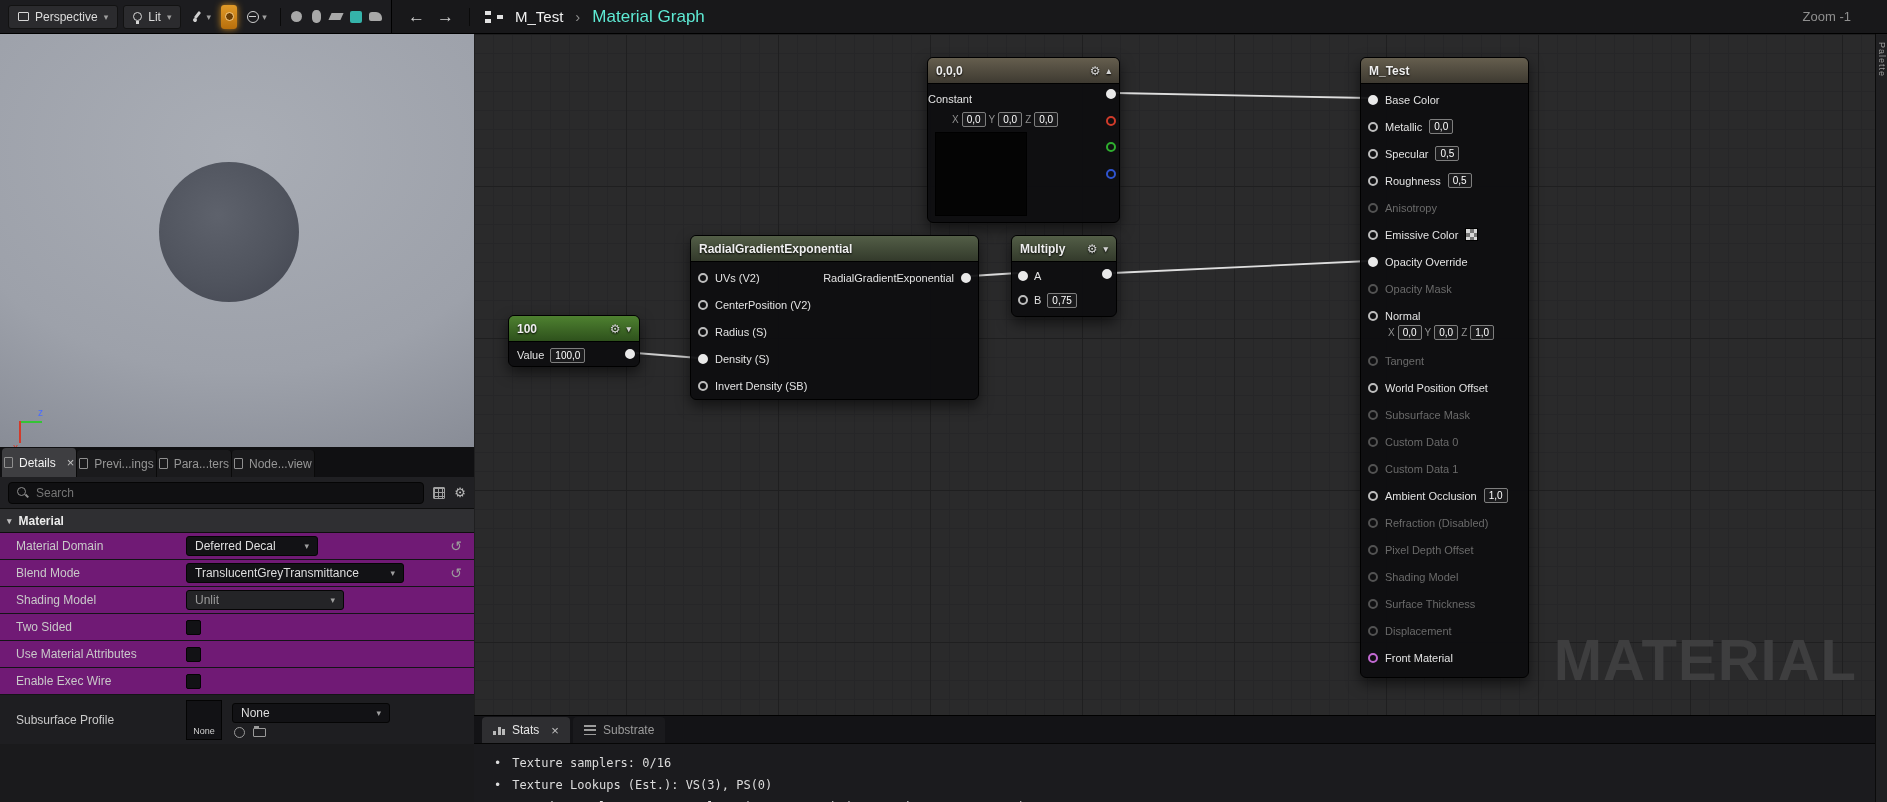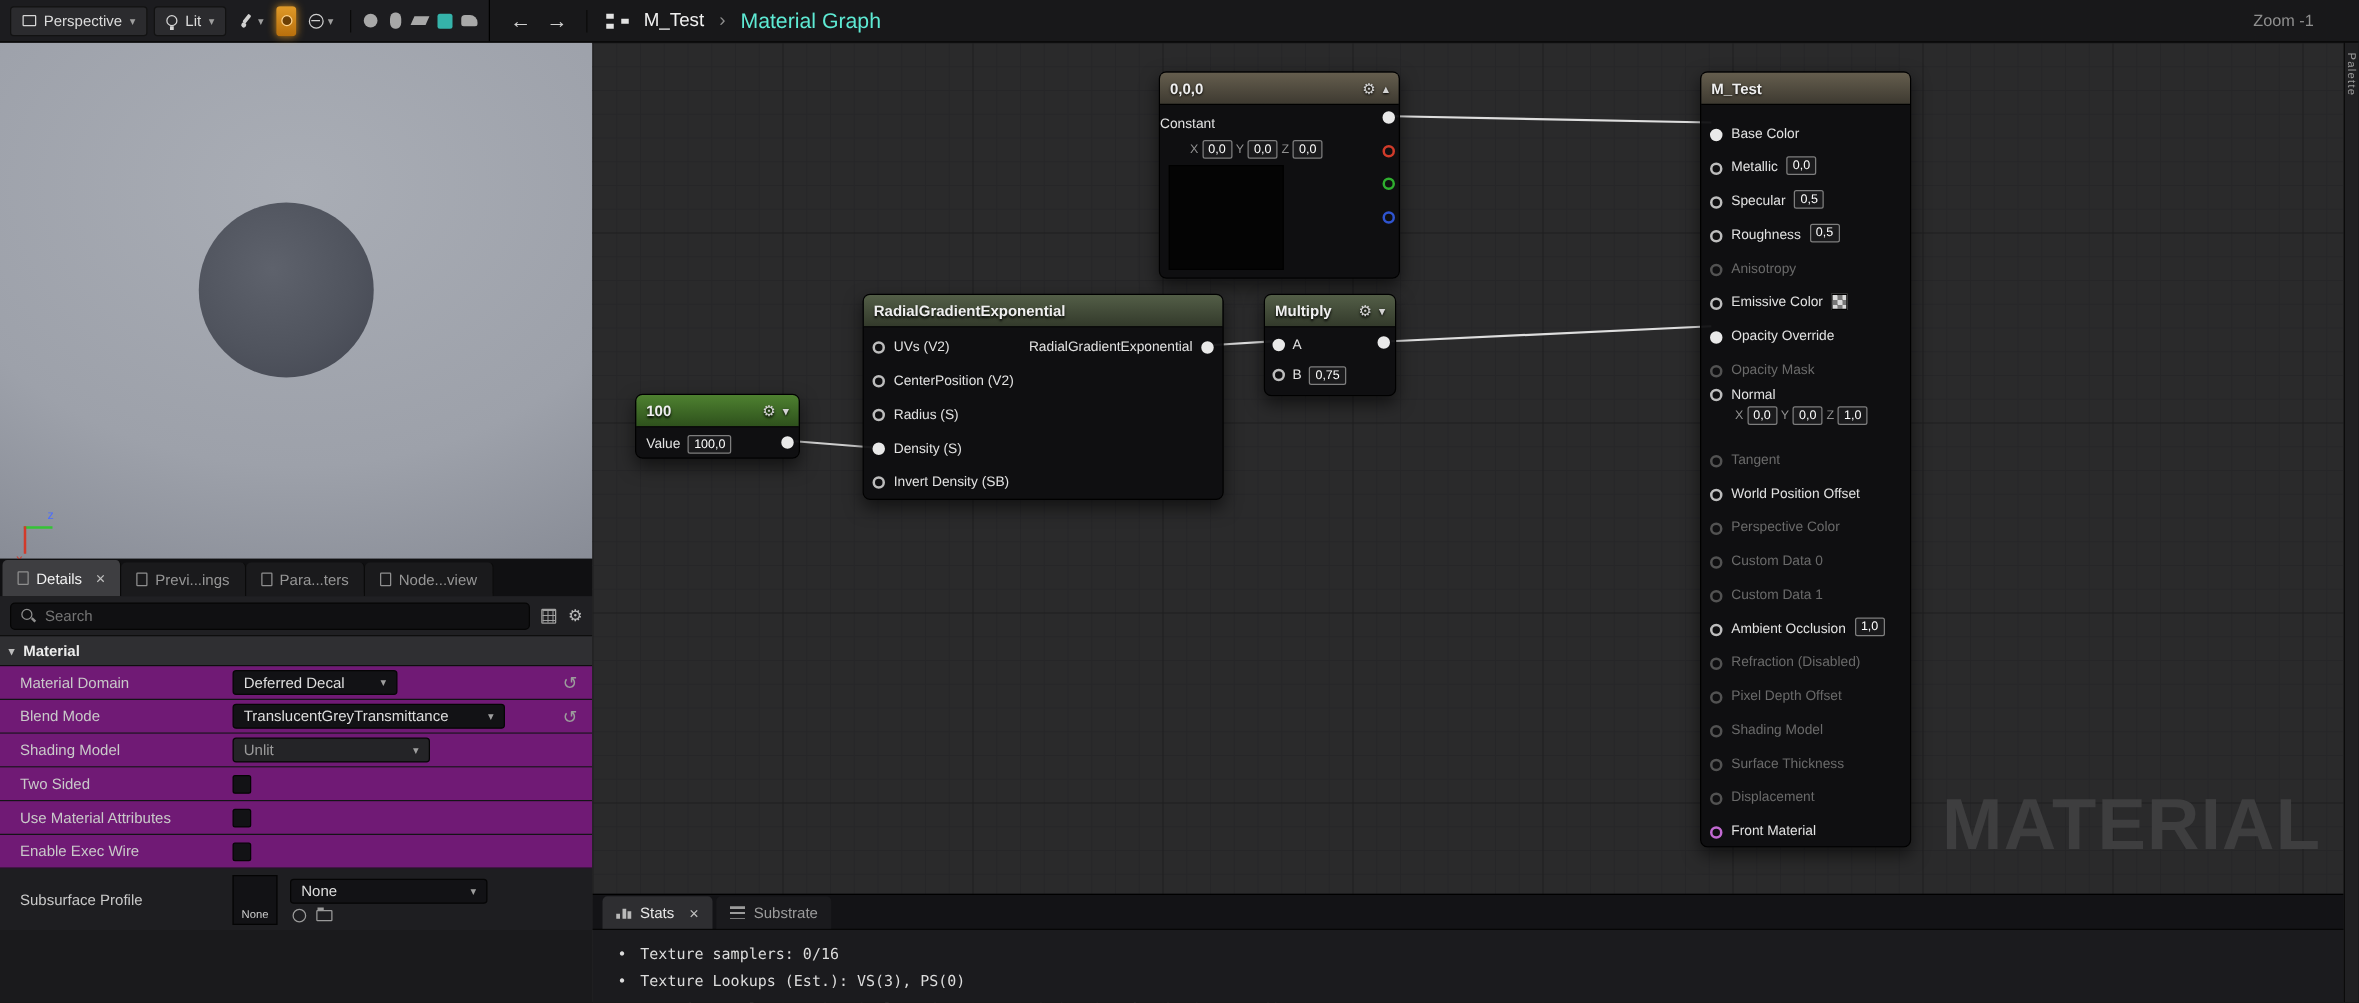--- a/index.html
+++ b/index.html
@@ -50,21 +50,21 @@
   .viewport{position:absolute;left:0;top:0;width:474px;height:413px;background:radial-gradient(140% 120% at 50% 28%,#a9adb5 0%,#9da1aa 45%,#888c96 70%,#6b6f79 100%)}
   .sphere{position:absolute;left:159px;top:128px;width:140px;height:140px;border-radius:50%;background:radial-gradient(circle at 42% 38%,#5e626c 0%,#50545e 55%,#424550 100%)}
   .gizmo{position:absolute;left:12px;top:372px;width:44px;height:40px}
   .gz-y{position:absolute;left:7px;top:15px;width:23px;height:2px;background:#35c435}
   .gz-x{position:absolute;left:7px;top:15px;width:2px;height:22px;background:#d23a2a}
   .gz-zl{position:absolute;left:26px;top:1px;color:#4a6cff;font-size:10px}
   .gz-xl{position:absolute;left:1px;top:36px;color:#d23a2a;font-size:10px}
 
   
   .panel-tabs{position:absolute;left:0;top:413px;width:474px;height:30px;background:#101012;display:flex;align-items:flex-end;padding-left:2px}
-  .ptab{height:27px;display:flex;align-items:center;gap:6px;padding:0 12px;font-size:12px;color:#969696;background:#1a1a1c;border-right:1px solid #0a0a0a;border-radius:4px 4px 0 0;white-space:nowrap}
+  .ptab{height:27px;display:flex;align-items:center;gap:6px;padding:0 2px;font-size:12px;color:#969696;background:#1a1a1c;border-right:1px solid #0a0a0a;border-radius:4px 4px 0 0;white-space:nowrap}
   .ptab.active{background:#3e3e41;color:#f2f2f2;height:29px}
   .tab-doc{width:9px;height:11px;border:1px solid #8f8f8f;border-radius:1px;flex:none}
   .tab-close{color:#c0c0c0;font-size:13px;margin-left:5px}
   .search-row{position:absolute;left:0;top:443px;width:474px;height:32px;background:#202023;display:flex;align-items:center;padding:0 8px;gap:9px;border-bottom:1px solid #0e0e0e}
   .search-box{flex:1;height:22px;background:#101012;border:1px solid #050505;border-radius:4px;display:flex;align-items:center;gap:7px;padding:0 8px}
   .search-box input{flex:1;background:transparent;border:0;outline:0;color:#cfcfcf;font-size:12px;font-family:inherit}
   .lens{width:12px;height:12px;position:relative;flex:none}
   .lens::before{content:"";position:absolute;left:0;top:0;width:7px;height:7px;border:1.5px solid #8f8f8f;border-radius:50%}
   .lens::after{content:"";position:absolute;left:8px;top:8px;width:4px;height:1.5px;background:#8f8f8f;transform:rotate(45deg)}
   .ic-grid{width:12px;height:12px;border:1px solid #a0a0a0;border-radius:1px;background-image:linear-gradient(#a0a0a0 1px,transparent 1px),linear-gradient(90deg,#a0a0a0 1px,transparent 1px);background-size:4px 4px}
@@ -131,21 +131,21 @@
 
   .n-multiply{left:537px;top:201px;width:106px;height:82px}
   .mulrows{padding-top:2px}
   .mulrow{height:24px;display:flex;align-items:center;gap:6px;padding:0 6px}
 
   .n-scalar{left:34px;top:281px;width:132px;height:52px}
   .scrow{height:24px;display:flex;align-items:center;gap:6px;padding:0 8px;margin-top:1px}
 
   .n-mtest{left:886px;top:23px;width:169px;padding-bottom:6px}
   .mrows{padding-top:2px}
-  .mrow{height:27px;display:flex;align-items:flex-end;gap:7px;padding:0 7px}
+  .mrow{height:27px;display:flex;align-items:center;gap:7px;padding:0 7px}
   .mrow.nblock{height:45px;flex-direction:column;align-items:flex-start;justify-content:center;gap:3px}
   .nl1{display:flex;align-items:center;gap:7px}
   .nl2{display:flex;align-items:center;gap:3px;margin-left:20px}
   .checker{width:13px;height:13px;border:1px solid #000;background-color:#d9d9d9;background-image:linear-gradient(45deg,#777 26%,transparent 26%,transparent 74%,#777 74%),linear-gradient(45deg,#777 26%,transparent 26%,transparent 74%,#777 74%);background-size:8px 8px;background-position:0 0,4px 4px;flex:none}
 
   
   .stats{position:absolute;left:0;top:681px;width:1401px;height:87px;background:#1b1b1e;border-top:1px solid #000;z-index:5}
   .stats-tabs{height:28px;background:#131316;display:flex;align-items:flex-end;padding-left:8px;gap:3px;border-bottom:1px solid #060606}
   .stab{height:26px;display:flex;align-items:center;gap:7px;padding:0 11px;font-size:12px;color:#9c9c9c;background:#1a1a1d;border-radius:4px 4px 0 0;white-space:nowrap}
   .stab.active{background:#2e2e31;color:#e8e8e8}
@@ -501,21 +501,21 @@
           <span class="plabel dim">Tangent</span>
         </div>
 
         <div class="mrow">
           <span class="pin"></span>
           <span class="plabel">World Position Offset</span>
         </div>
 
         <div class="mrow">
           <span class="pin dis"></span>
-          <span class="plabel dim">Perspective Color</span>
+          <span class="plabel dim">Subsurface Mask</span>
         </div>
 
         <div class="mrow">
           <span class="pin dis"></span>
           <span class="plabel dim">Custom Data 0</span>
         </div>
 
         <div class="mrow">
           <span class="pin dis"></span>
           <span class="plabel dim">Custom Data 1</span>

